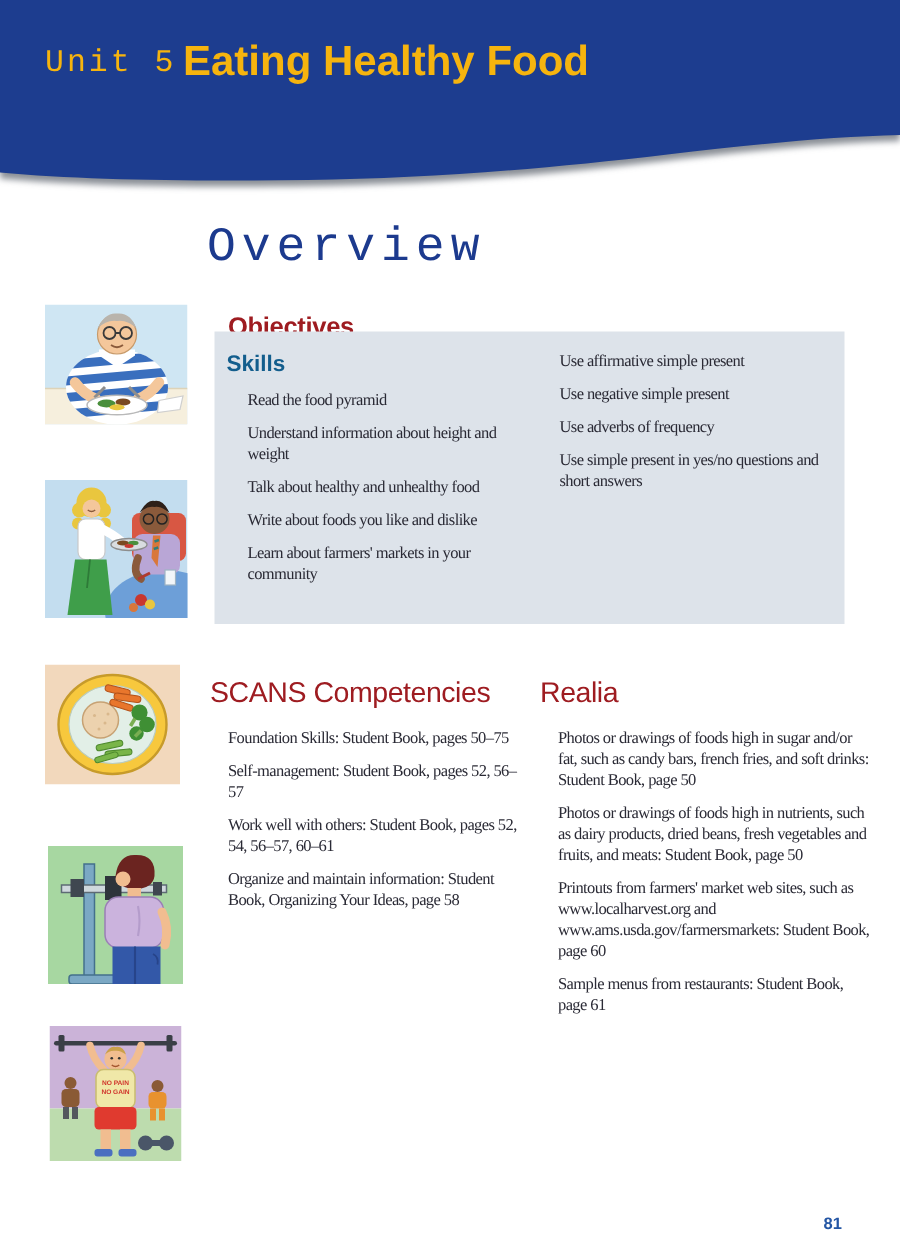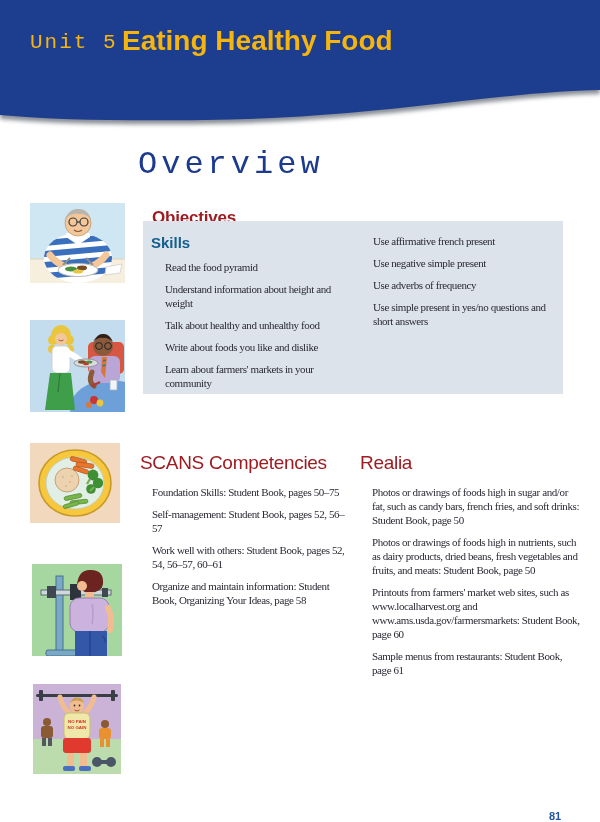--- a/index.html
+++ b/index.html
@@ -37,21 +37,21 @@
   .overview-title{
     position:absolute;top:146px;left:138px;margin:0;
     font-family:"Liberation Mono","DejaVu Sans Mono",monospace;
     font-weight:normal;font-size:32px;color:var(--navy);letter-spacing:4px;
   }
   .objectives-heading{
     position:absolute;top:196px;left:140px;margin:12px;
     font-size:17px;font-weight:bold;color:var(--red);letter-spacing:-0.2px;
   }
   .obj-box{
-    position:absolute;top:221px;left:143px;width:420px;height:173px;
+    position:absolute;top:221px;left:143px;width:420px;height:195px;
     background:var(--boxbg);
   }
   .obj-col{position:absolute;top:13px;width:198px;}
   .obj-col.skills{left:8px;}
   .obj-col.structures{left:216px;}
   .obj-col h3{margin:0 0 9px 0;font-size:15px;font-weight:bold;color:var(--steel);}
 
   ul.plain{
     list-style:none;margin:0;padding:0 0 0 14px;
     font-family:Liberation Serif, serif;
@@ -267,21 +267,21 @@
       <ul class="plain">
         <li>Read the food pyramid</li>
         <li>Understand information about height and weight</li>
         <li>Talk about healthy and unhealthy food</li>
         <li>Write about foods you like and dislike</li>
         <li>Learn about farmers' markets in your community</li>
       </ul>
     </div>
     <div class="obj-col structures">
       <ul class="plain">
-        <li>Use affirmative french present</li>
+        <li>Use affirmative simple present</li>
         <li>Use negative simple present</li>
         <li>Use adverbs of frequency</li>
         <li>Use simple present in yes/no questions and short answers</li>
       </ul>
     </div>
   </div>
 
   <div class="scans-col">
     <h2 class="h-red">SCANS Competencies</h2>
     <ul class="plain">

